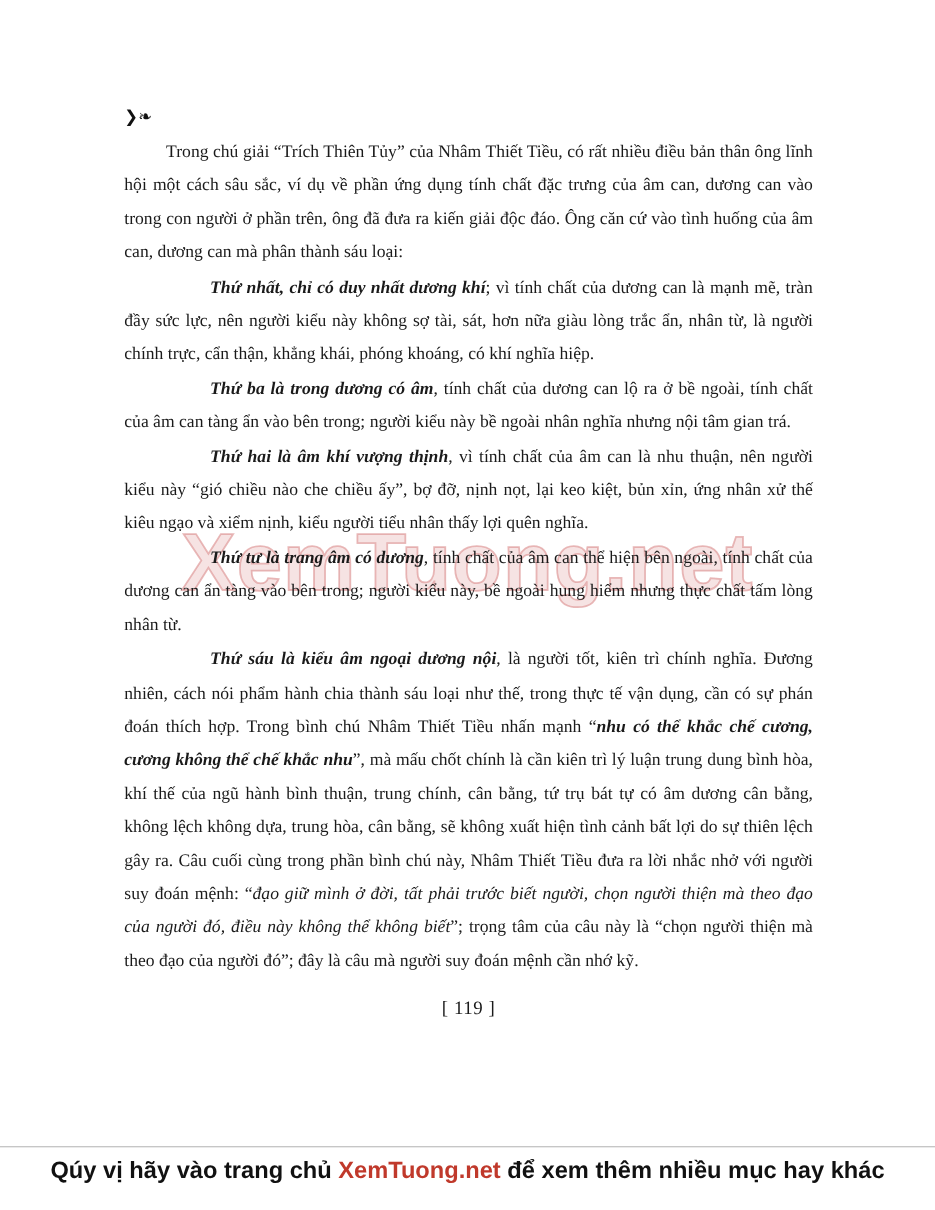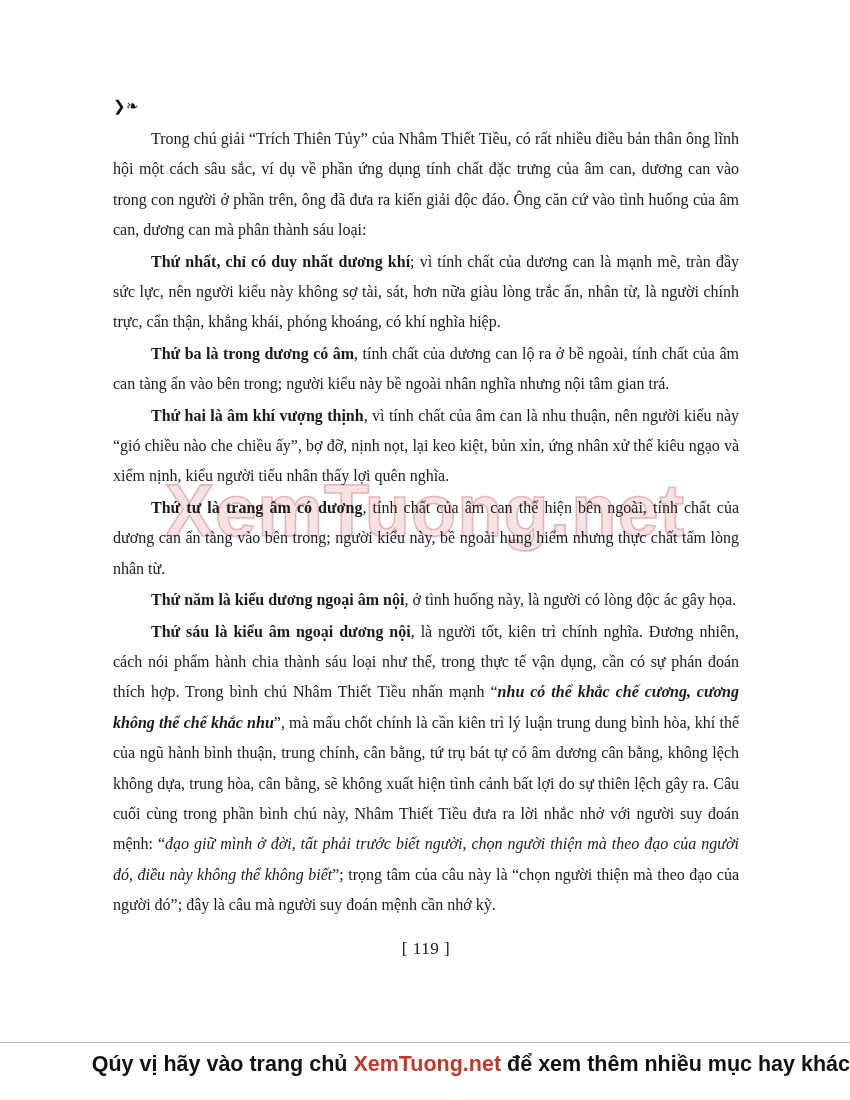--- a/index.html
+++ b/index.html
@@ -48,20 +48,22 @@
     margin: 0 0 1px 0;
     font-size: 16px;
     line-height: 30.4px;
     text-align: justify;
     text-justify: inter-word;
     text-indent: 38px;
   }
   p.noindent { text-indent: 0; }
   .lead {
     font-weight: bold;
+    font-style: italic;
+    margin-left: 40px;
   }
   .q { font-style: italic; }
   .qb { font-style: italic; font-weight: bold; }
   .pageno {
     margin-top: 13px;
     text-align: center;
     font-size: 17.2px;
     text-indent: 0;
     letter-spacing: 0.5px;
   }
@@ -89,21 +91,21 @@
     top: 1042px;
     width: 850px;
     height: 1px;
     background: #b9b9b9;
   }
   .footer {
     position: absolute;
     left: 0;
     top: 1052px;
     width: 850px;
-    text-align: right;
+    text-align: center;
     font-family: "Liberation Sans", sans-serif;
     font-weight: bold;
     font-size: 21.5px;
     color: #111;
     white-space: nowrap;
   }
   .footer .brand { color: #c0392b; }
 </style>
 </head>
 <body>
@@ -121,21 +123,20 @@
     <p><span>Trong chú giải “Trích Thiên Tủy” của Nhâm Thiết Tiều, có rất nhiều điều bản thân ông lĩnh hội một cách sâu sắc, ví dụ về phần ứng dụng tính chất đặc trưng của âm can, dương can vào trong con người ở phần trên, ông đã đưa ra kiến giải độc đáo. Ông căn cứ vào tình huống của âm can, dương can mà phân thành sáu loại:</span></p>
 
     <p><span class="lead">Thứ nhất, chỉ có duy nhất dương khí</span><span>; vì tính chất của dương can là mạnh mẽ, tràn đầy sức lực, nên người kiểu này không sợ tài, sát, hơn nữa giàu lòng trắc ẩn, nhân từ, là người chính trực, cẩn thận, khẳng khái, phóng khoáng, có khí nghĩa hiệp.</span></p>
 
     <p><span class="lead">Thứ ba là trong dương có âm</span><span>, tính chất của dương can lộ ra ở bề ngoài, tính chất của âm can tàng ẩn vào bên trong; người kiểu này bề ngoài nhân nghĩa nhưng nội tâm gian trá.</span></p>
 
     <p><span class="lead">Thứ hai là âm khí vượng thịnh</span><span>, vì tính chất của âm can là nhu thuận, nên người kiểu này “gió chiều nào che chiều ấy”, bợ đỡ, nịnh nọt, lại keo kiệt, bủn xỉn, ứng nhân xử thế kiêu ngạo và xiểm nịnh, kiểu người tiểu nhân thấy lợi quên nghĩa.</span></p>
 
     <p><span class="lead">Thứ tư là trang âm có dương</span><span>, tính chất của âm can thể hiện bên ngoài, tính chất của dương can ẩn tàng vào bên trong; người kiểu này, bề ngoài hung hiểm nhưng thực chất tấm lòng nhân từ.</span></p>
 
-    <p><span class="lead">Thứ năm là kiểu dương ngoại âm nội</span><span>, ở tình huống này, là người có lòng độc ác gây họa.</span></p>
 
     <p><span class="lead">Thứ sáu là kiểu âm ngoại dương nội</span><span>, là người tốt, kiên trì chính nghĩa. Đương nhiên, cách nói phẩm hành chia thành sáu loại như thế, trong thực tế vận dụng, cần có sự phán đoán thích hợp. Trong bình chú Nhâm Thiết Tiều nhấn mạnh </span><span>“</span><span class="qb">nhu có thể khắc chế cương, cương không thể chế khắc nhu</span><span>”, mà mấu chốt chính là cần kiên trì lý luận trung dung bình hòa, khí thế của ngũ hành bình thuận, trung chính, cân bằng, tứ trụ bát tự có âm dương cân bằng, không lệch không dựa, trung hòa, cân bằng, sẽ không xuất hiện tình cảnh bất lợi do sự thiên lệch gây ra. Câu cuối cùng trong phần bình chú này, Nhâm Thiết Tiều đưa ra lời nhắc nhở với người suy đoán mệnh: </span><span>“</span><span class="q">đạo giữ mình ở đời, tất phải trước biết người, chọn người thiện mà theo đạo của người đó, điều này không thể không biết</span><span>”; trọng tâm của câu này là “chọn người thiện mà theo đạo của người đó”; đây là câu mà người suy đoán mệnh cần nhớ kỹ.</span></p>
 
     <p class="pageno noindent">[ 119 ]</p>
 
   </div>
 
   <div class="footer-rule"></div>
 
   <div class="footer">

